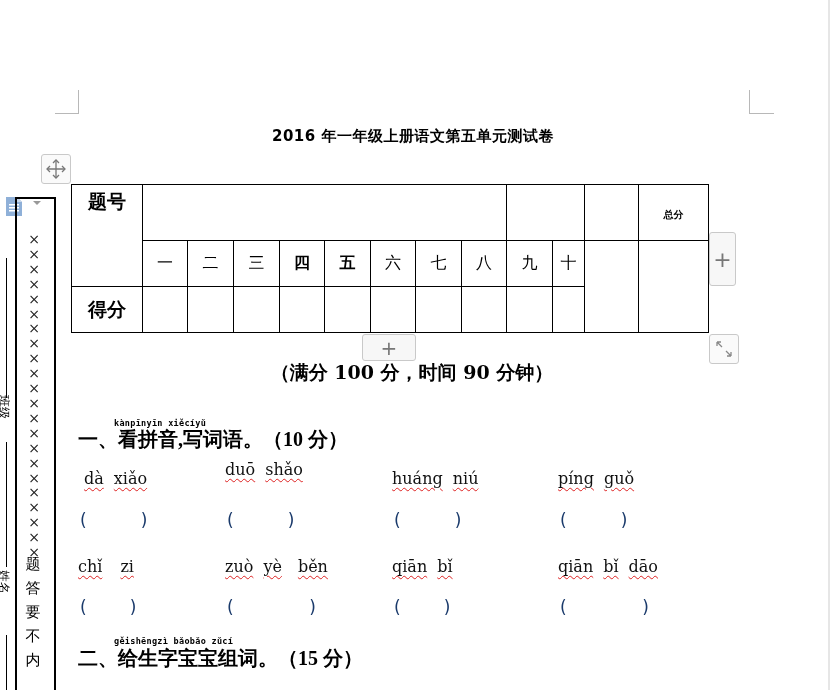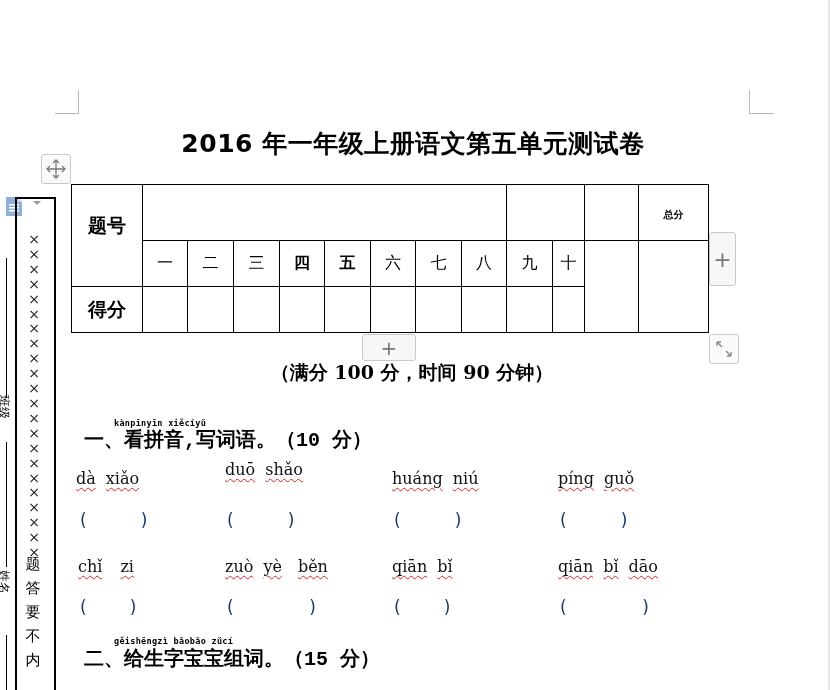--- a/index.html
+++ b/index.html
@@ -4,21 +4,21 @@
 <style>
   html, body { margin:0; padding:0; }
   body { width:830px; height:690px; background:#ffffff; position:relative; overflow:hidden;
          font-family:"DejaVu Serif","Liberation Serif",serif; color:#000; }
   .crop-mark { position:absolute; border-color:#b8b8b8; border-style:solid; border-width:0; }
   .cm-tl { left:55px; top:90px; width:23px; height:23px; border-right-width:1px; border-bottom-width:1px; }
   .cm-tr { left:749px; top:90px; width:24px; height:23px; border-left-width:1px; border-bottom-width:1px; }
   .right-edge { position:absolute; left:828px; top:0; width:2px; height:690px; background:#e6e6e6; }
 
   .title { position:absolute; left:0; width:830px; top:127px; text-align:center;
-           font-family:"DejaVu Sans","Liberation Sans",sans-serif; font-weight:bold; font-size:25px; letter-spacing:0.5px; }
+           font-family:"DejaVu Sans","Liberation Sans",sans-serif; font-weight:bold; font-size:15px; letter-spacing:0.5px; }
   .title span { position:relative; left:-2px; }
 
   .move-handle { position:absolute; left:41px; top:154px; width:28px; height:28px; border:1px solid #c9c9c9;
                  border-radius:3px; background:#fafafa; display:flex; align-items:center; justify-content:center; }
 
   table.score { position:absolute; left:71px; top:184px; border-collapse:collapse; table-layout:fixed; }
   table.score td { border:1.5px solid #000; padding:0; text-align:center; vertical-align:middle; }
   .lbl { font-family:"DejaVu Serif","Liberation Serif",serif; font-weight:bold; font-size:19px; }
   .num { font-family:"DejaVu Sans","Liberation Sans",sans-serif; font-size:16px; }
   .total { font-family:"DejaVu Sans","Liberation Sans",sans-serif; font-weight:bold; font-size:10px; }
@@ -30,21 +30,21 @@
                  border-radius:3px; background:#f7f7f7; color:#777; font-size:20px; display:flex; align-items:center; justify-content:center;
                  font-family:"DejaVu Sans",sans-serif; }
   .resize-btn { position:absolute; left:709px; top:334px; width:28px; height:28px; border:1px solid #c9c9c9;
                 border-radius:3px; background:#fafafa; display:flex; align-items:center; justify-content:center; }
 
   .subtitle { position:absolute; left:0; width:830px; top:360px; text-align:center; font-weight:bold; font-size:19px;
               font-family:"DejaVu Serif","Liberation Serif",serif; }
   .subtitle span { position:relative; left:-3px; }
 
   .ruby-small { position:absolute; font-family:"DejaVu Sans Mono","Liberation Mono",monospace; font-weight:bold; font-size:8.5px; letter-spacing:0.3px; }
-  .section-heading { position:absolute; left:78px; font-weight:bold; font-size:20px; font-family:Liberation Mono, monospace;margin-left:6px; }
+  .section-heading { position:absolute; left:78px; font-weight:bold; font-size:20px; font-family:Liberation Serif, serif; }
 
   .py { position:absolute; font-family:"DejaVu Serif","Liberation Serif",serif; font-size:16px; color:#111; }
   .py span.w { text-decoration:underline wavy #d22; text-decoration-thickness:1px; text-underline-offset:3px; margin-right:10px; }
   .paren { position:absolute; font-family:"DejaVu Sans","Liberation Sans",sans-serif; font-size:17px; color:#1a3a6b; }
 
   
   .doc-icon { position:absolute; left:6px; top:197px; width:16px; height:19px; }
   .doc-dd { position:absolute; left:33px; top:201px; width:0; height:0; border-left:4px solid transparent;
             border-right:4px solid transparent; border-top:4px solid #999; }
   .bind-box { position:absolute; left:15px; top:197px; width:37px; height:500px; border-left:2px solid #000; border-right:2px solid #000; border-top:2px solid #000; }
@@ -105,21 +105,21 @@
       <col style="width:45px">
       <col style="width:46px">
     <col style="width:45px">
       <col style="width:46px">
       <col style="width:32px">
       <col style="width:54px">
       <col style="width:70px">
   </colgroup>
   <tbody>
       <tr style="height:56px;">
-    <td rowspan="2" style="vertical-align:top;padding-top:28px;">
+    <td rowspan="2" style="vertical-align:top;padding-top:4px;">
       <span class="lbl">题号</span>
     </td>
     <td colspan="8"></td>
     <td colspan="2"></td>
     <td></td>
     <td><span class="total">总分</span></td>
   </tr>
   <tr style="height:46px;">
     <td><span class="num">一</span></td>
     <td><span class="num">二</span></td>
@@ -160,21 +160,21 @@
   <svg width="20" height="20" viewBox="0 0 20 20" fill="none" stroke="#888" stroke-width="1.3">
     <path d="M3 3l5 5M3 3h4M3 3v4M17 17l-5-5M17 17h-4M17 17v-4"></path>
   </svg>
 </div>
 
 <div class="subtitle"><span>（满分 100 分，时间 90 分钟）</span></div>
 
 <div class="ruby-small" style="left:114px;top:418px;">kànpīnyīn xiěcíyǔ</div>
 <div class="section-heading" style="top:426px;">一、看拼音,写词语。（10 分）</div>
 
-<div class="py" style="left:76px;top:469px;"><span class="w">dà</span><span class="w">xiǎo</span></div>
+<div class="py" style="left:84px;top:469px;"><span class="w">dà</span><span class="w">xiǎo</span></div>
 <div class="py" style="left:225px;top:460px;"><span class="w">duō</span><span class="w">shǎo</span></div>
 <div class="py" style="left:392px;top:469px;"><span class="w">huáng</span><span class="w">niú</span></div>
 <div class="py" style="left:558px;top:469px;"><span class="w">píng</span><span class="w">guǒ</span></div>
 
 <div class="paren" style="left:80px;top:510px;white-space:pre;">(          )</div>
 <div class="paren" style="left:227px;top:510px;white-space:pre;">(          )</div>
 <div class="paren" style="left:394px;top:510px;white-space:pre;">(          )</div>
 <div class="paren" style="left:560px;top:510px;white-space:pre;">(          )</div>
 
 <div class="py" style="left:78px;top:557px;"><span class="w" style="margin-right:18px">chǐ</span><span class="w">zi</span></div>

